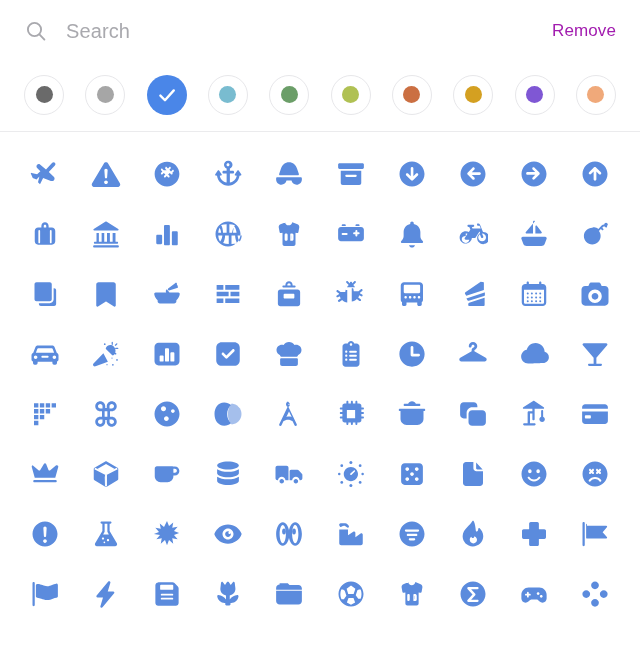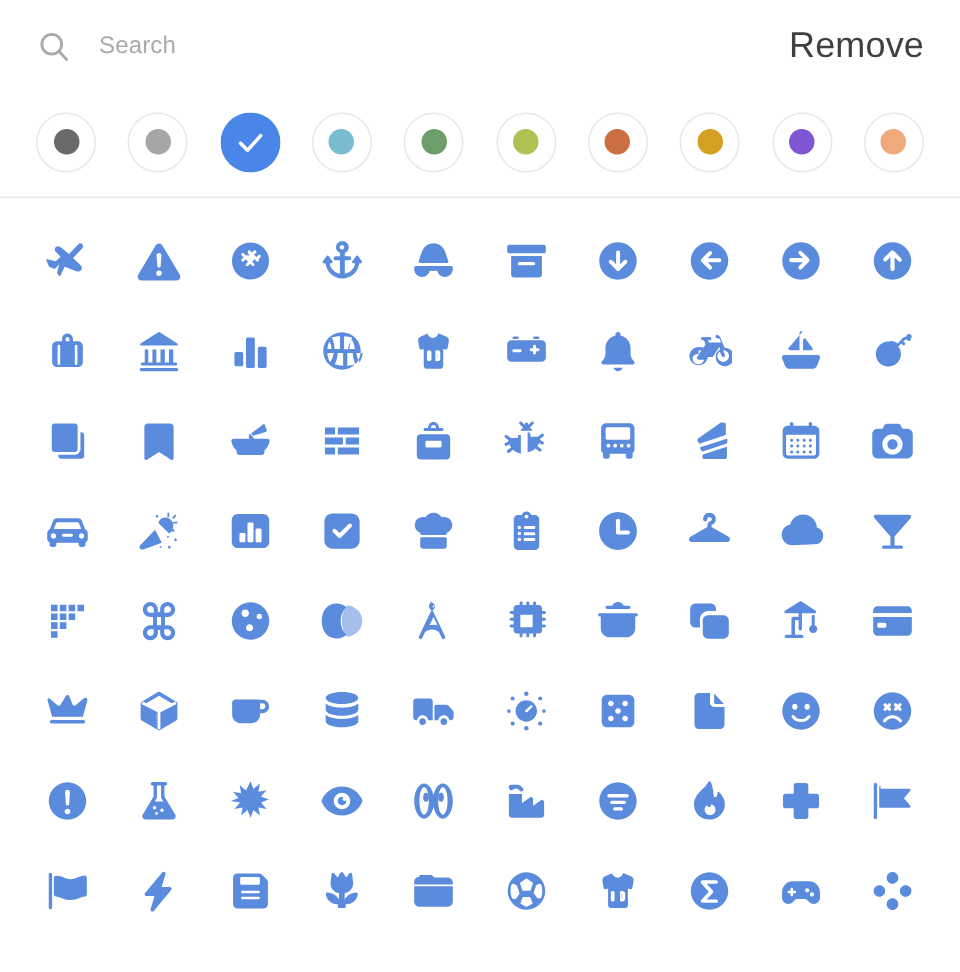--- a/index.html
+++ b/index.html
@@ -44,37 +44,37 @@
     flex: 0 0 auto;
     margin-right: 18px;
     display: block;
   }
   .search-icon svg { display: block; }
   .search-input {
     border: none;
     outline: none;
     background: transparent;
     font-family: "Liberation Sans", sans-serif;
-    font-size: 16px;
+    font-size: 20px;
     color: #ef4444;
     width: 100%;
     padding: 0;
     letter-spacing: .1px;
   }
   .search-input::placeholder {
     color: #a9a9ae;
     opacity: 1;
   }
   .remove-button {
     flex: 0 0 auto;
     border: none;
     background: transparent;
     font-family: "Liberation Sans", sans-serif;
-    font-size: 24px;
-    color: #404040;
+    font-size: 17px;
+    color: #a21caf;
     cursor: pointer;
     padding: 4px 2px;
     letter-spacing: .1px;
     white-space: nowrap;
   }
 
   
   .swatch-row {
     height: 70px;
     display: flex;

